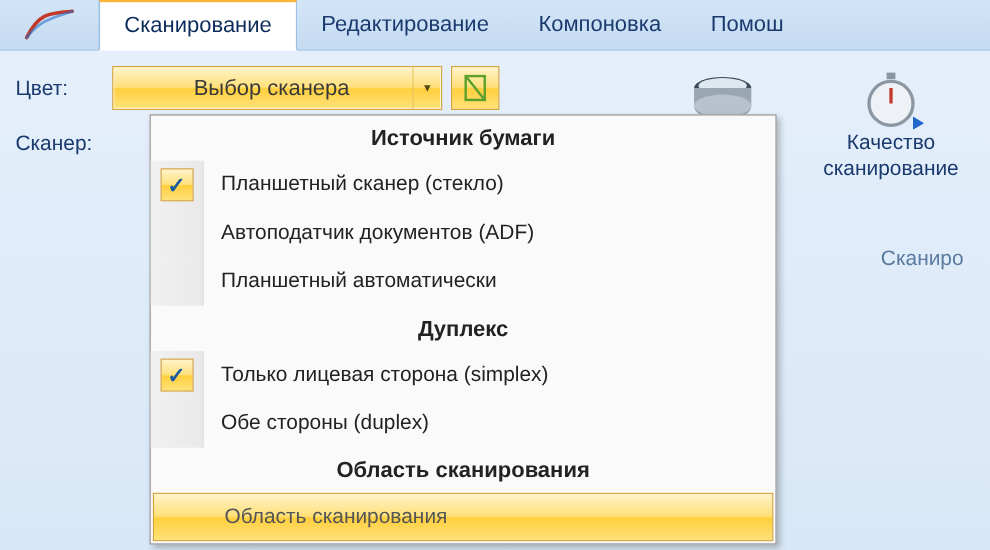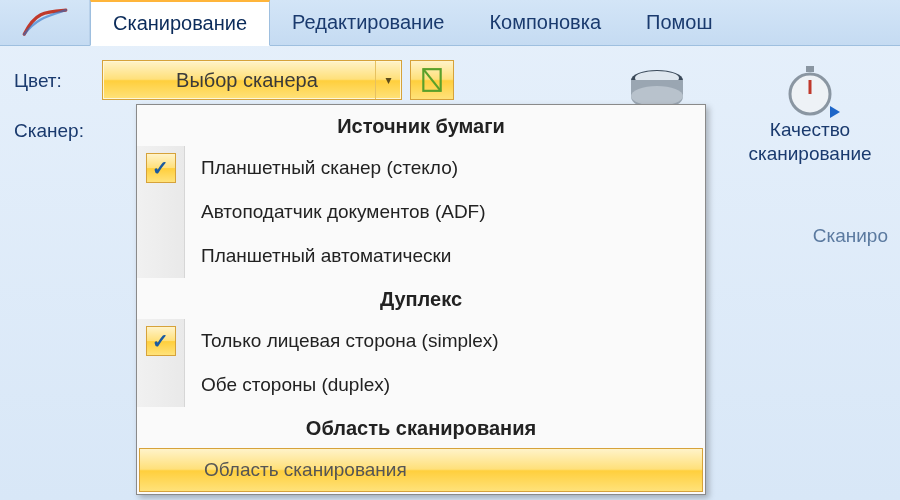--- a/index.html
+++ b/index.html
@@ -111,21 +111,21 @@
     align-items: center;
     width: 160px;
     padding: 2px 4px;
     cursor: pointer;
     color: #1a3a6e;
   }
   .big-icon-btn .icon-slot { width: 64px; height: 56px; display:flex;align-items:center;justify-content:center; }
   .big-icon-btn .line { font-size: 19px; line-height: 1.25; text-align: center; }
   .group-caption {
     position: absolute;
-    right: 12px;
+    right: 24px;
     top: 225px;
     font-size: 19px;
     color: #5b7aa0;
   }
 
   
   .dropdown {
     position: absolute;
     left: 136px;
     top: 104px;

